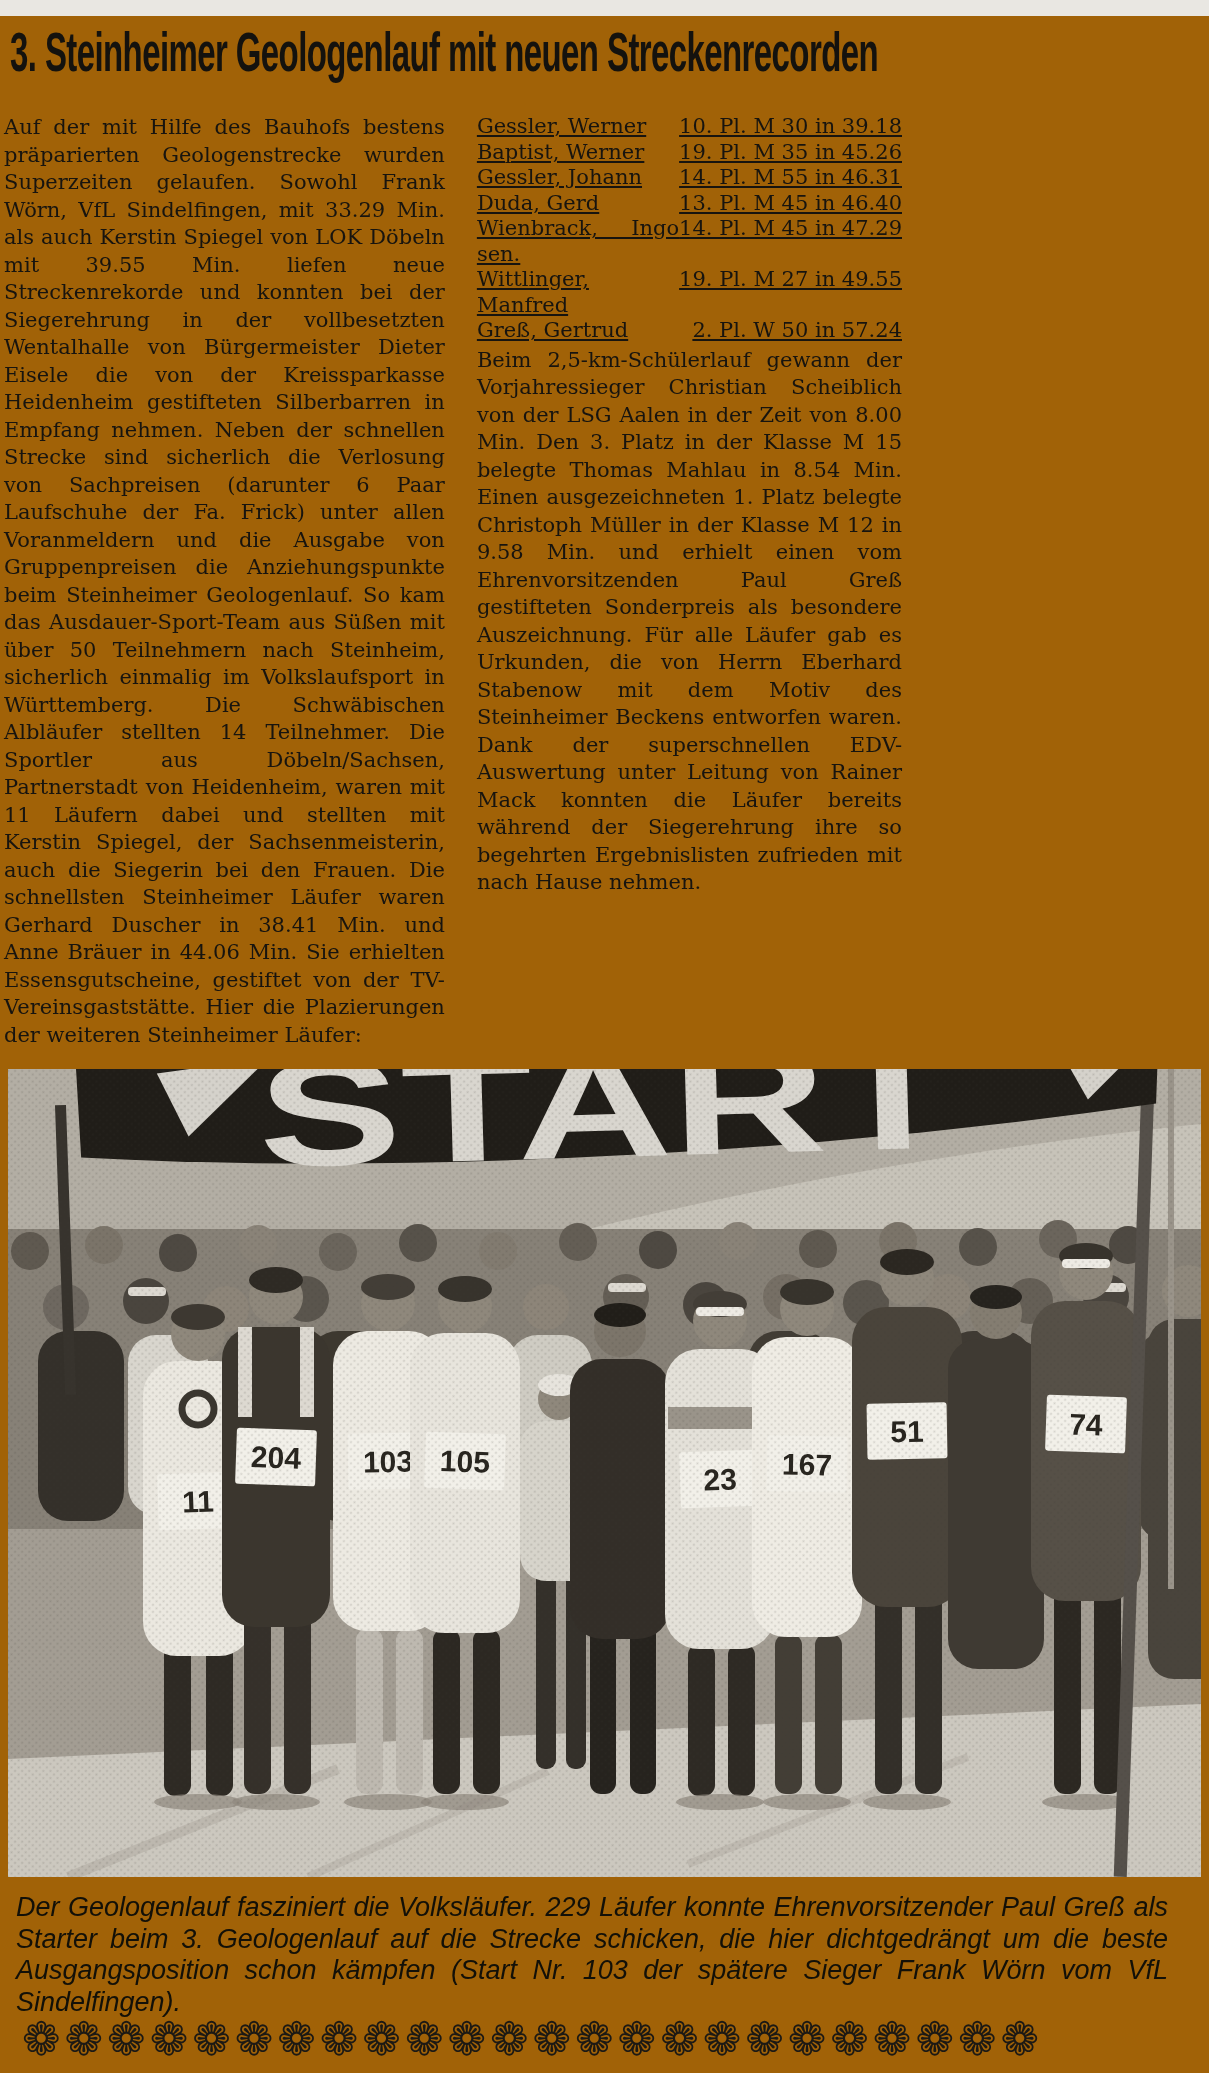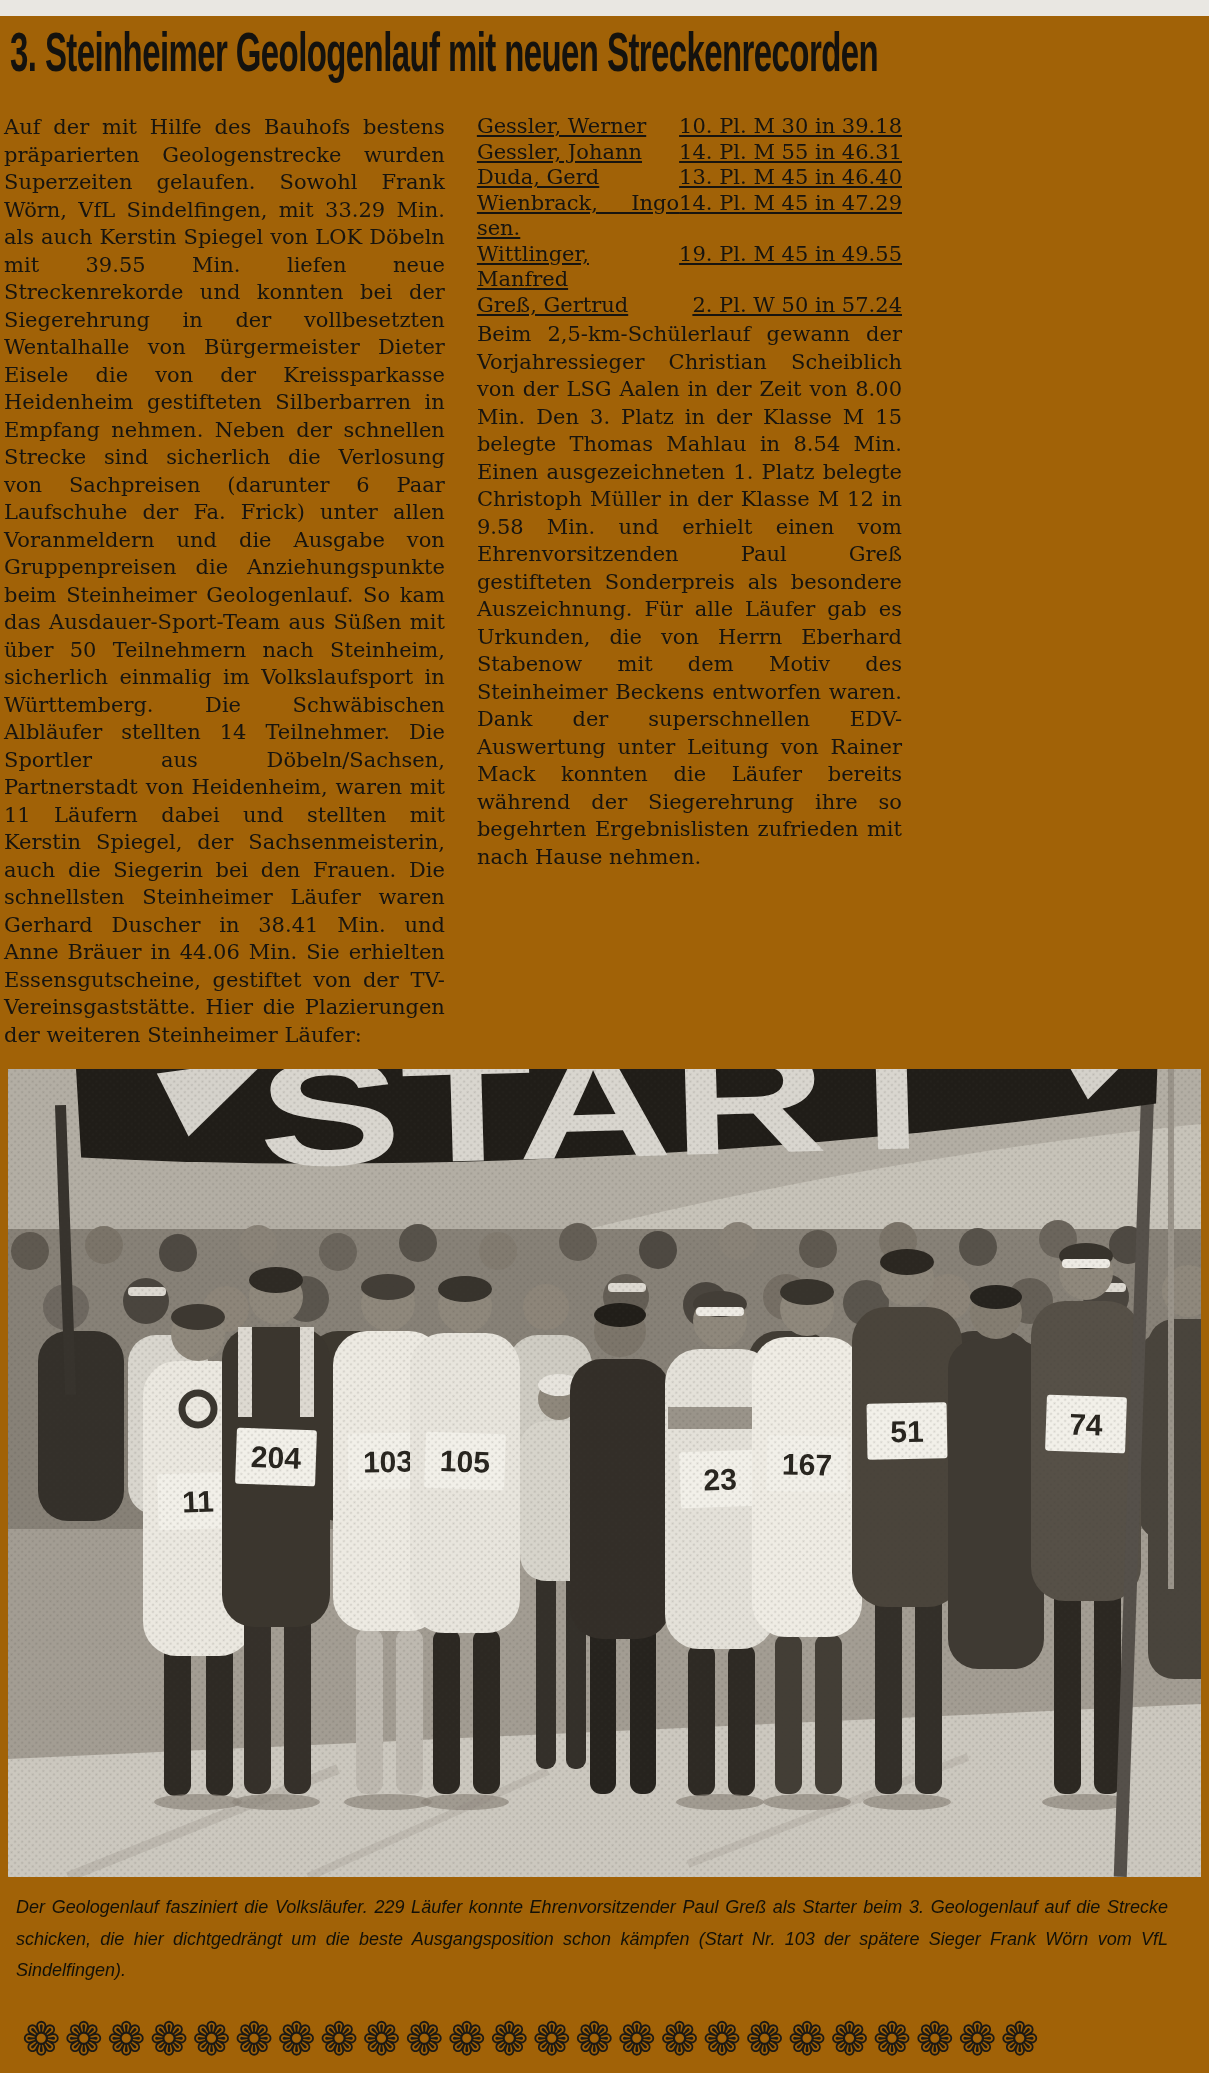--- a/index.html
+++ b/index.html
@@ -11,21 +11,21 @@
   .columns{position:absolute;left:4px;top:98px;width:898px;display:flex;gap:32px;}
   .col{text-align:justify;font-size:21px;line-height:27.5px;hyphens:none;}
   .col-left{width:448px;}
   .col-right{width:432px;}
   .results{margin:0 0 3px 0;text-decoration:underline;}
   .result-row{display:flex;justify-content:space-between;line-height:25.5px;font-size:21px;}
   .result-row .rres{white-space:nowrap;}
   .photo-wrap{position:absolute;left:8px;top:1053px;width:1193px;height:808px;}
   .photo-wrap svg{display:block;}
   .caption{position:absolute;left:16px;top:1876px;width:1152px;
-        font-family:"Liberation Sans",sans-serif;font-style:italic;font-size:18px;
+        font-family:"Liberation Sans",sans-serif;font-style:italic;font-size:27px;
         line-height:31.5px;text-align:justify;color:#121008;}
   .flourish{position:absolute;left:22px;top:1996px;font-family:"DejaVu Sans",sans-serif;
         font-size:46px;letter-spacing:4px;color:#1c1914;white-space:nowrap;}
   .bib-num{font-family:"Liberation Sans",sans-serif;font-weight:bold;}
 </style>
 </head>
 <body>
 
 <div class="page">
 
@@ -34,34 +34,38 @@
   <div class="columns">
     <div class="col col-left">Auf der mit Hilfe des Bauhofs bestens präparierten Geologenstrecke wurden Superzeiten gelaufen. Sowohl Frank Wörn, VfL Sindelfingen, mit 33.29 Min. als auch Kerstin Spiegel von LOK Döbeln mit 39.55 Min. liefen neue Streckenrekorde und konnten bei der Siegerehrung in der vollbesetzten Wentalhalle von Bürgermeister Dieter Eisele die von der Kreissparkasse Heidenheim gestifteten Silberbarren in Empfang nehmen. Neben der schnellen Strecke sind sicherlich die Verlosung von Sachpreisen (darunter 6 Paar Laufschuhe der Fa. Frick) unter allen Voranmeldern und die Ausgabe von Gruppenpreisen die Anziehungspunkte beim Steinheimer Geologenlauf. So kam das Ausdauer-Sport-Team aus Süßen mit über 50 Teilnehmern nach Steinheim, sicherlich einmalig im Volkslaufsport in Württemberg. Die Schwäbischen Albläufer stellten 14 Teilnehmer. Die Sportler aus Döbeln/Sachsen, Partnerstadt von Heidenheim, waren mit 11 Läufern dabei und stellten mit Kerstin Spiegel, der Sachsenmeisterin, auch die Siegerin bei den Frauen. Die schnellsten Steinheimer Läufer waren Gerhard Duscher in 38.41 Min. und Anne Bräuer in 44.06 Min. Sie erhielten Essensgutscheine, gestiftet von der TV-Vereinsgaststätte. Hier die Plazierungen der weiteren Steinheimer Läufer:</div>
 
     <div class="col col-right">
       <div class="results">
         <div class="result-row">
             <span class="rname">Gessler, Werner</span>
             <span class="rres">10. Pl. M 30 in 39.18</span>
           </div>
         <div class="result-row">
+            <span class="rname">Baptist, Werner</span>
+            <span class="rres">19. Pl. M 35 in 45.26</span>
+          </div>
+        <div class="result-row">
             <span class="rname">Gessler, Johann</span>
             <span class="rres">14. Pl. M 55 in 46.31</span>
           </div>
         <div class="result-row">
             <span class="rname">Duda, Gerd</span>
             <span class="rres">13. Pl. M 45 in 46.40</span>
           </div>
         <div class="result-row">
             <span class="rname">Wienbrack, Ingo sen.</span>
             <span class="rres">14. Pl. M 45 in 47.29</span>
           </div>
         <div class="result-row">
             <span class="rname">Wittlinger, Manfred</span>
-            <span class="rres">19. Pl. M 45 in 49.55</span>
+            <span class="rres">19. Pl. M 27 in 49.55</span>
           </div>
         <div class="result-row">
             <span class="rname">Greß, Gertrud</span>
             <span class="rres">2. Pl. W 50 in 57.24</span>
           </div>
       </div>
       <span>Beim 2,5-km-Schülerlauf gewann der Vorjahressieger Christian Scheiblich von der LSG Aalen in der Zeit von 8.00 Min. Den 3. Platz in der Klasse M 15 belegte Thomas Mahlau in 8.54 Min. Einen ausgezeichneten 1. Platz belegte Christoph Müller in der Klasse M 12 in 9.58 Min. und erhielt einen vom Ehrenvorsitzenden Paul Greß gestifteten Sonderpreis als besondere Auszeichnung. Für alle Läufer gab es Urkunden, die von Herrn Eberhard Stabenow mit dem Motiv des Steinheimer Beckens entworfen waren. Dank der superschnellen EDV-Auswertung unter Leitung von Rainer Mack konnten die Läufer bereits während der Siegerehrung ihre so begehrten Ergebnislisten zufrieden mit nach Hause nehmen.</span>
     </div>
   </div>
 

